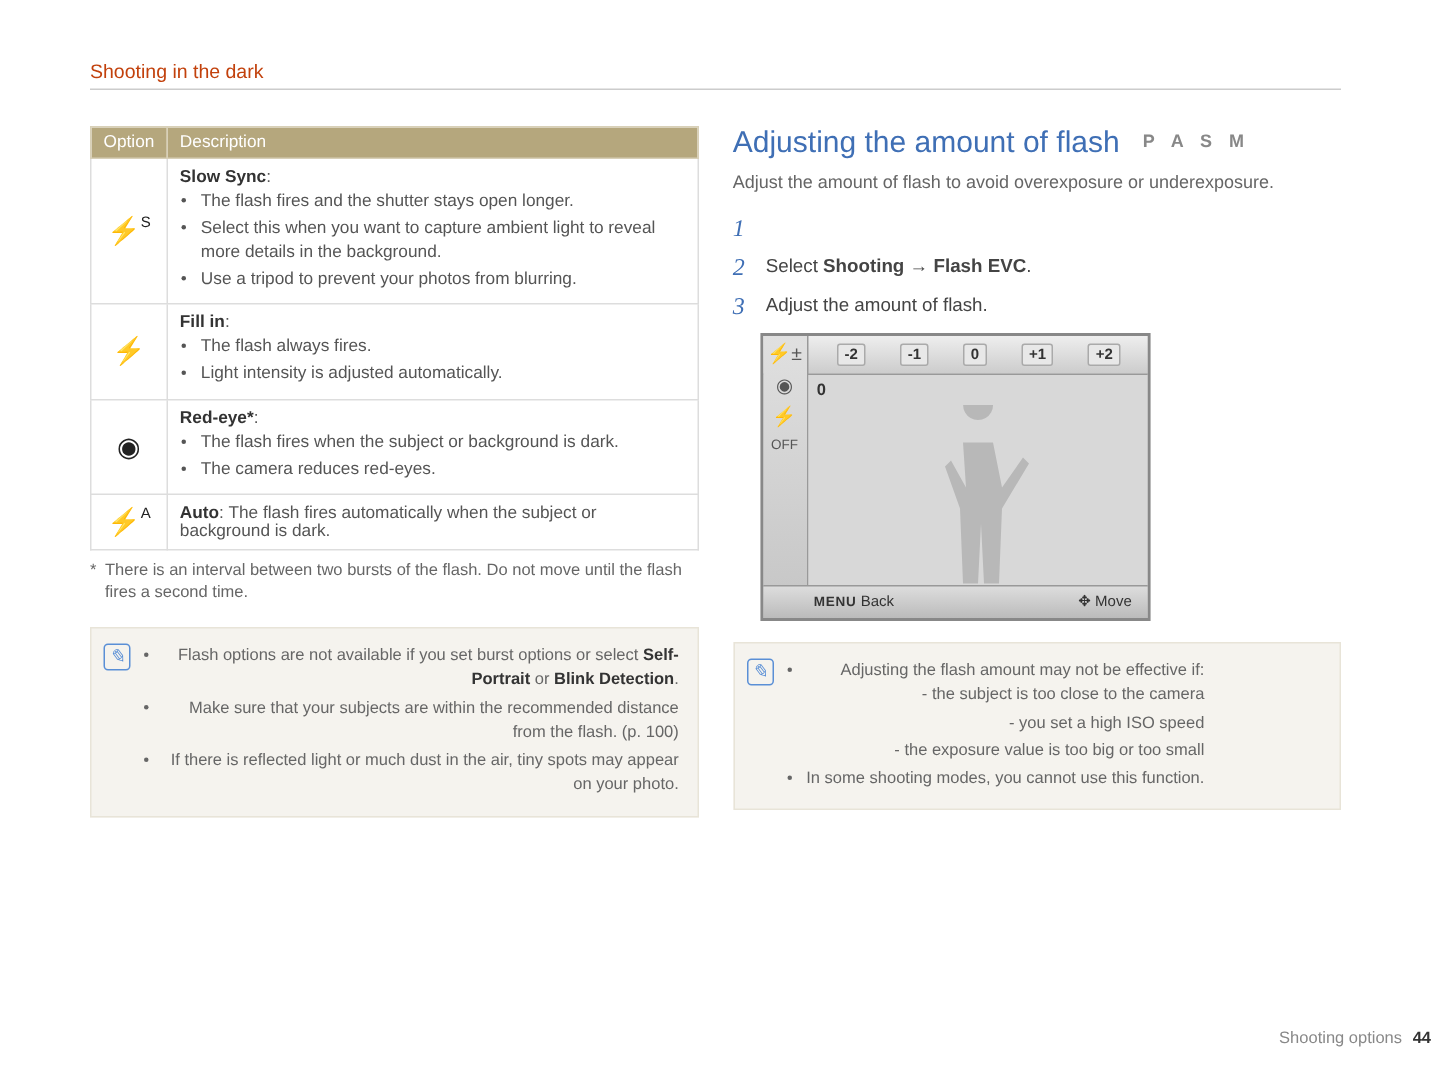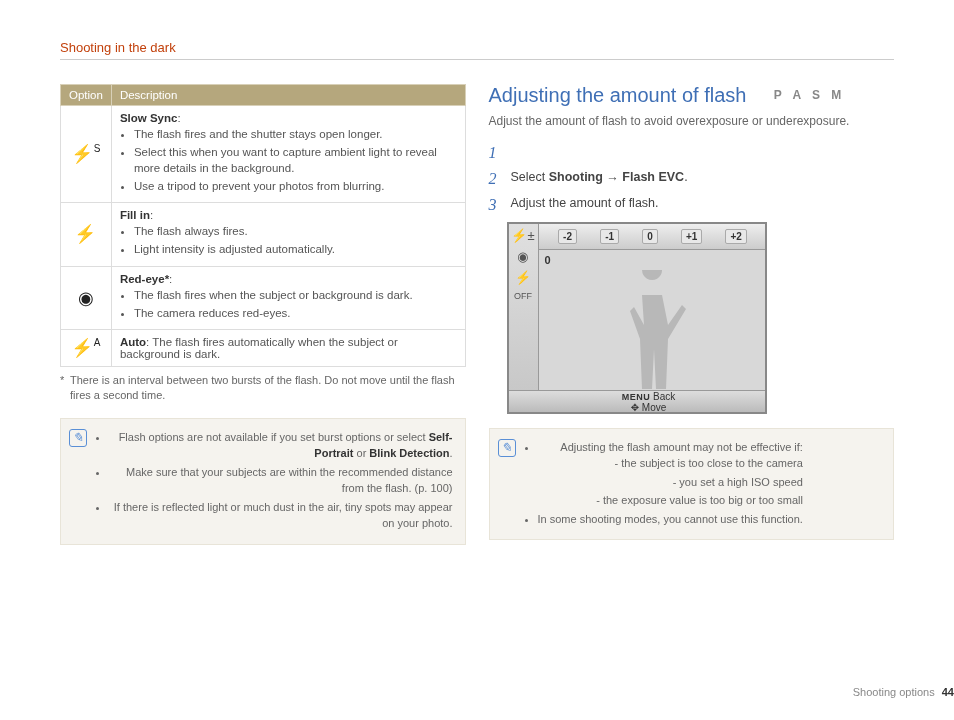--- a/index.html
+++ b/index.html
@@ -98,21 +98,21 @@
   .sub-list li::before { content: "- "; }
   
   h2.section-title {
     color: #3f6fb5;
     font-weight: normal;
     font-size: 20px;
     display: inline-block;
   }
   .mode-badges {
     display: inline-block;
-    margin-left: 24px;
+    margin-left: 12px;
     font-size: 12px;
     letter-spacing: 4px;
     color: #888;
     font-weight: bold;
     vertical-align: 3px;
   }
   .intro {
     color: #666;
     font-size: 12px;
     margin: 6px 0 14px 0;
@@ -208,21 +208,20 @@
   .cam-bottom {
     height: 22px;
     background: linear-gradient(#ddd,#bbb);
     border-top: 1px solid #999;
     display:flex;
     align-items:center;
     justify-content:space-between;
     padding:0 10px 0 34px;
     font-size:10px;
     color:#333;
-    flex-direction:column;
   }
   .footer {
     position:absolute;
     bottom: 22px;
     left:0; right:0;
     text-align:right;
     font-size:11px;
     color:#888;
   }
   .footer .pn { color:#333; font-weight:bold; margin-left:4px;}

